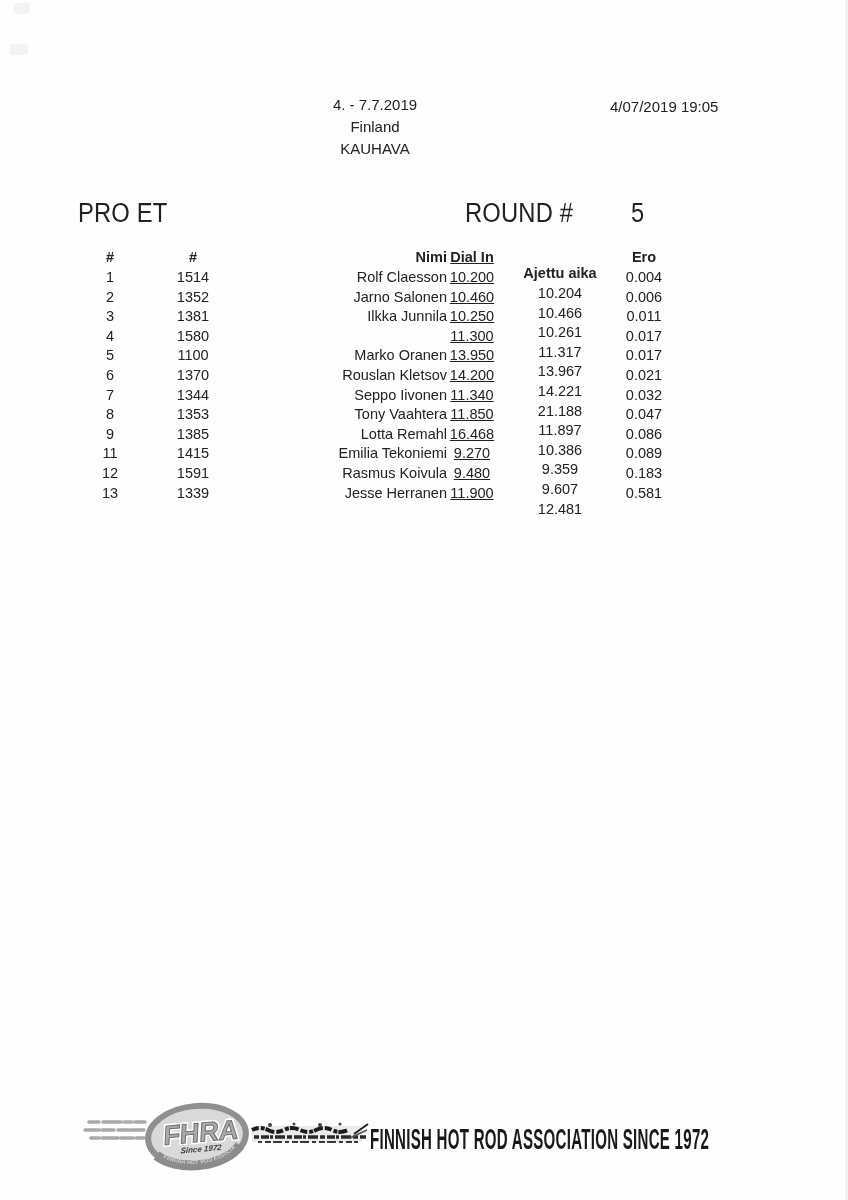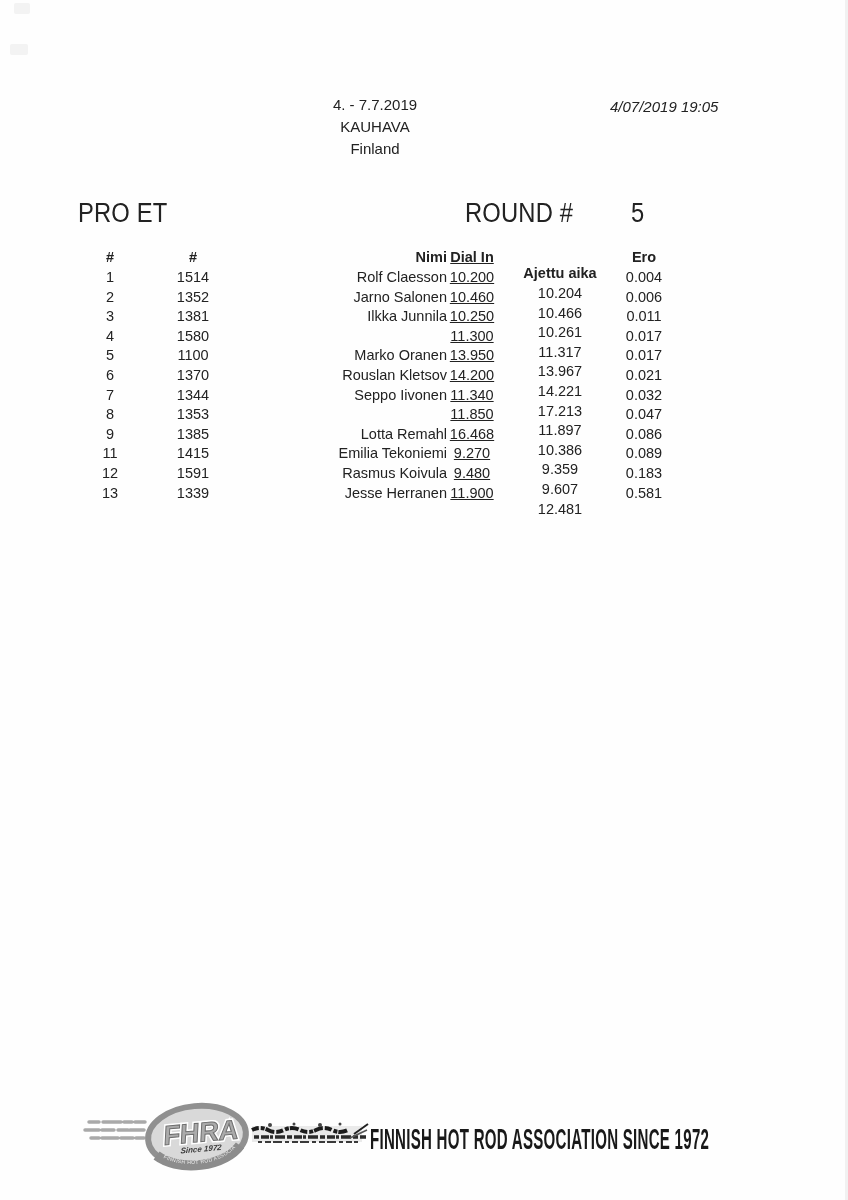--- a/index.html
+++ b/index.html
@@ -11,21 +11,21 @@
     font-family:"Liberation Sans","DejaVu Sans",sans-serif;
     color:#222;
   }
   .abs{position:absolute;white-space:nowrap;}
 
   
   .artifact{position:absolute;background:#f3f3f3;border-radius:2px;}
   .edge-shade{position:absolute;top:0;right:0;width:3px;height:1200px;background:#f1f1f1;}
 
   
-  .print-date{top:97px;left:610px;font-size:15px;line-height:19px;font-style:italic;}
+  .print-date{top:97px;left:610px;font-size:15px;line-height:19px;}
   .event-header{top:94px;left:222px;width:306px;text-align:center;font-size:15px;line-height:22px;}
 
   
   .big{font-size:27px;line-height:28px;letter-spacing:.2px;transform:scaleX(.88);transform-origin:left;}
   .class-title{top:199px;left:78px;}
   .round-label{top:199px;left:465px;}
   .round-number{top:199px;left:631px;}
 
   
   .thead{position:absolute;top:248px;left:0;width:848px;height:20px;font-weight:700;}
@@ -57,22 +57,22 @@
 <div class="page">
 
   <div class="artifact" style="top:3px;left:14px;width:16px;height:11px;"></div>
   <div class="artifact" style="top:44px;left:10px;width:18px;height:11px;"></div>
   <div class="edge-shade"></div>
 
   <div class="abs print-date">4/07/2019 19:05</div>
 
   <div class="abs event-header">
     <div>4. - 7.7.2019</div>
+    <div>Finland</div>
     <div>KAUHAVA</div>
-    <div>Finland</div>
   </div>
 
   <div class="abs big class-title">PRO ET</div>
   <div class="abs big round-label">ROUND #</div>
   <div class="abs big round-number">5</div>
 
   <div class="thead">
     <div class="th c-pos">#</div>
     <div class="th c-car">#</div>
     <div class="th c-name">Nimi</div>
@@ -133,27 +133,28 @@
       <div class="td c-dial">14.200</div>
       <div class="td c-et">14.221</div>
       <div class="td c-ero">0.021</div>
     </div>
 
     <div class="tr">
       <div class="td c-pos">7</div>
       <div class="td c-car">1344</div>
       <div class="td c-name">Seppo Iivonen</div>
       <div class="td c-dial">11.340</div>
-      <div class="td c-et">17.213</div>
+      <div class="td c-et">21.188</div>
       <div class="td c-ero">0.032</div>
     </div>
 
     <div class="tr">
       <div class="td c-pos">8</div>
       <div class="td c-car">1353</div>
+      <div class="td c-name">Tony Vaahtera</div>
       <div class="td c-dial">11.850</div>
       <div class="td c-et">11.897</div>
       <div class="td c-ero">0.047</div>
     </div>
 
     <div class="tr">
       <div class="td c-pos">9</div>
       <div class="td c-car">1385</div>
       <div class="td c-name">Lotta Remahl</div>
       <div class="td c-dial">16.468</div>

